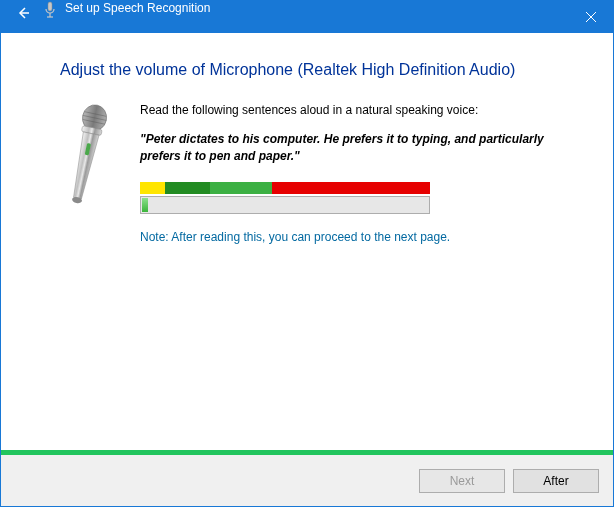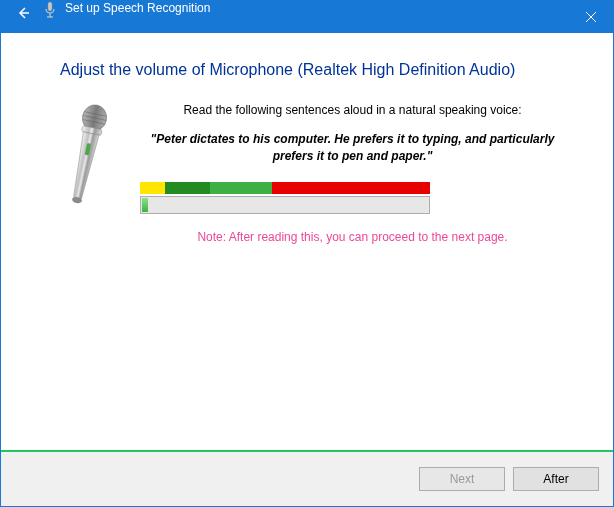--- a/index.html
+++ b/index.html
@@ -46,21 +46,21 @@
     }
     .body-row {
       display: flex;
       gap: 24px;
     }
     .mic-illustration {
       width: 56px;
       flex-shrink: 0;
       padding-left: 4px;
     }
-    .body-text { flex: 1; padding-right: 10px; text-align: center; }
+    .body-text { flex: 1; padding-right: 10px; }
     .instruction {
       font-size: 12px;
       color: #000;
       margin-bottom: 14px;
     }
     .sample-sentence {
       font-size: 12px;
       font-weight: 700;
       font-style: italic;
       color: #000;
@@ -86,26 +86,26 @@
       margin-bottom: 16px;
     }
     .level-fill {
       position: absolute;
       left: 1px; top: 1px; bottom: 1px;
       width: 6px;
       background: linear-gradient(to bottom, #8de08d, #3bb53b);
     }
     .note {
       font-size: 12px;
-      color: #ec4899;
+      color: #0369a1;
     }
     .footer {
       height: 56px;
       background: #f0f0f0;
-      border-top: 2px solid #22c55e;
+      border-top: 5px solid #22c55e;
       display: flex;
       align-items: center;
       justify-content: flex-end;
       padding: 0 14px;
       gap: 8px;
     }
     .btn {
       min-width: 86px;
       height: 24px;
       border: 1px solid #adadad;

